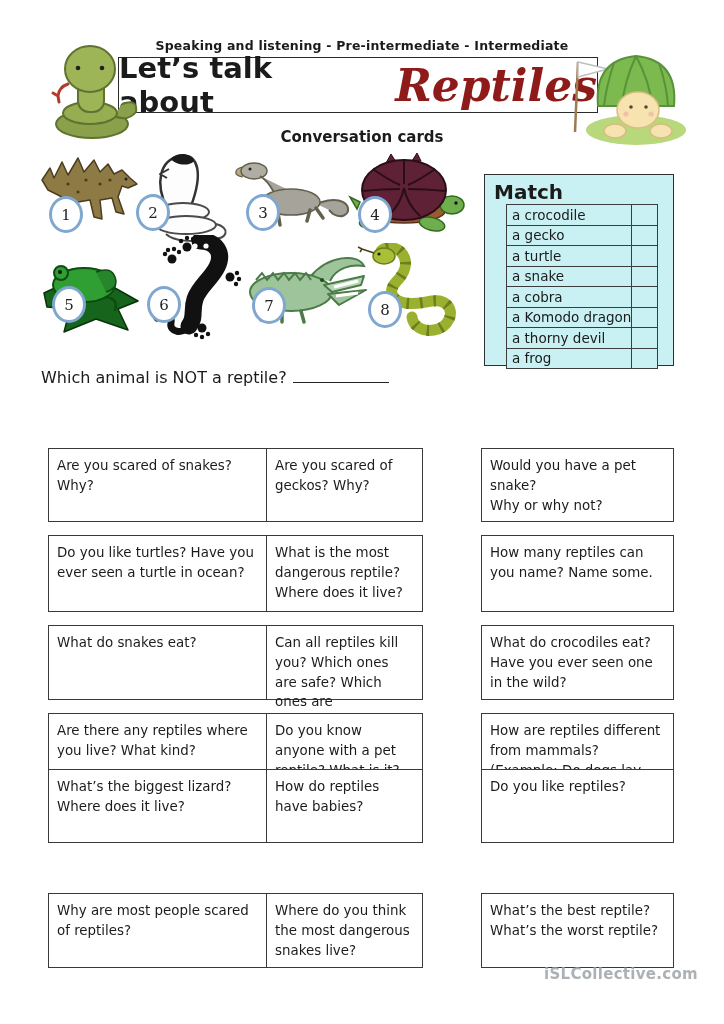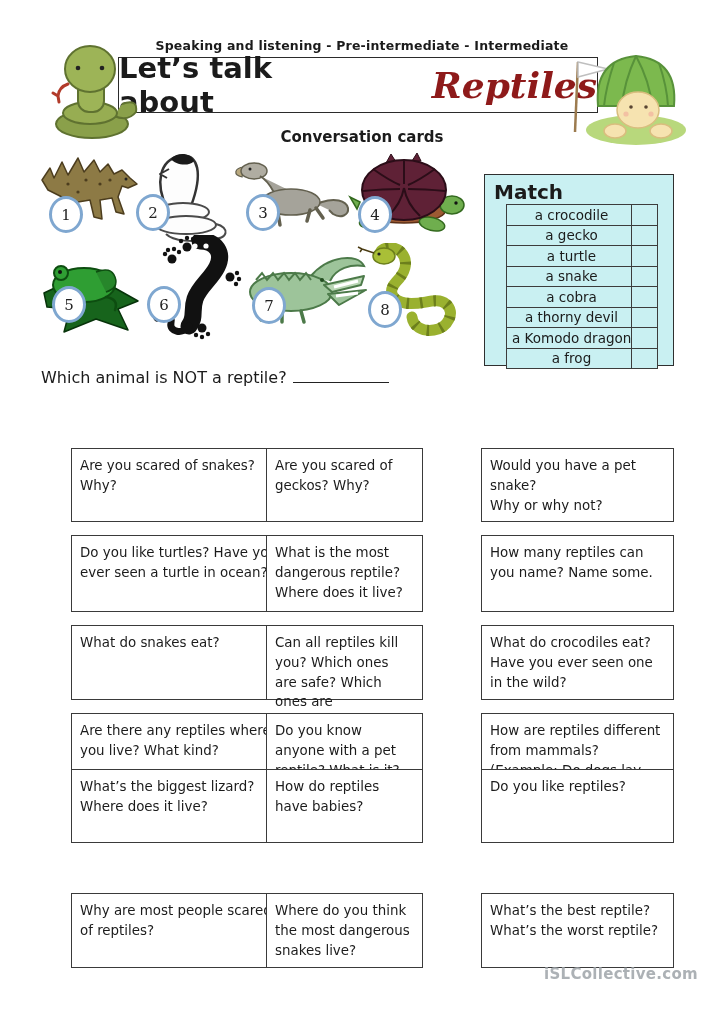--- a/index.html
+++ b/index.html
@@ -8,42 +8,42 @@
     background:#ffffff;outline:1px solid #e2e2e2;
     font-family:"DejaVu Sans","Liberation Sans",sans-serif;color:#1b1b1b;
   }
   .abs{position:absolute;}
   
   .header-line{top:38px;left:0;width:724px;text-align:center;font-size:12.5px;font-weight:bold;letter-spacing:.2px;}
   .title-box{left:118px;top:57px;width:478px;height:54px;background:#fff;border:1.5px solid #2b2b2b;
     display:flex;align-items:center;justify-content:center;z-index:1;gap:47px;}
   .title-main{font-size:29px;font-weight:bold;}
   .title-highlight{font-family:"DejaVu Serif","Liberation Serif",serif;font-style:italic;font-weight:bold;
-    font-size:36px;color:#8e1a1a;margin-left:12px;}
+    font-size:44px;color:#8e1a1a;margin-left:12px;}
   .mascot{z-index:2;}
   .subtitle{top:128px;left:0;width:724px;text-align:center;font-size:15px;font-weight:bold;}
   
   .badge{width:28px;height:31px;border:3px solid #7fa7d0;border-radius:50%;background:#fff;
     display:flex;align-items:center;justify-content:center;z-index:5;
     font-family:"DejaVu Serif","Liberation Serif",serif;font-size:15px;color:#222;}
   
   .match-box{left:484px;top:174px;width:188px;height:190px;background:#c9f0f2;border:1.5px solid #2f2f2f;}
   .match-heading{position:absolute;left:9px;top:5px;font-size:20px;font-weight:bold;}
   .match-table{position:absolute;left:21px;top:29px;width:150px;border:1px solid #3c3c3c;background:#c9f0f2;}
-  .match-row{display:flex;align-items:center;height:19.5px;border-bottom:1px solid #3c3c3c;text-align:center;}
+  .match-row{display:flex;align-items:center;height:19.5px;border-bottom:1px solid #3c3c3c;}
   .match-row:last-child{border-bottom:none;}
   .match-label{flex:1;padding-left:5px;font-size:13.5px;white-space:nowrap;}
   .match-cell{width:25px;align-self:stretch;border-left:1px solid #3c3c3c;}
   
   .question{left:41px;top:367px;font-size:16px;}
   .answer-blank{display:inline-block;width:96px;border-bottom:1.6px solid #222;height:15px;margin-left:6px;vertical-align:baseline;}
   
   .card{position:absolute;background:#fff;border:1.3px solid #3a3a3a;box-sizing:border-box;
     padding:7px 8px;font-size:13.4px;line-height:1.48;white-space:pre-line;}
-  .col1{left:48px;width:222px;margin-left:23px;} .col2{left:266px;width:157px;} .col3{left:481px;width:193px;}
+  .col1{left:48px;width:222px;} .col2{left:266px;width:157px;} .col3{left:481px;width:193px;}
   .row1{top:448px;height:74px;} .row2{top:535px;height:77px;} .row3{top:625px;height:75px;}
   .row4{top:713px;height:77px;} .row5{top:769px;height:74px;} .row6{top:893px;height:75px;}
   
   .watermark{left:544px;top:965px;font-size:15px;font-weight:bold;color:rgba(158,163,168,.85);z-index:8;letter-spacing:.3px;}
 </style>
 </head>
 <body>
 
 <div class="abs header-line">Speaking and listening - Pre-intermediate - Intermediate</div>
 
@@ -201,25 +201,25 @@
       </div>
     <div class="match-row">
         <div class="match-label">a snake</div>
         <div class="match-cell"></div>
       </div>
     <div class="match-row">
         <div class="match-label">a cobra</div>
         <div class="match-cell"></div>
       </div>
     <div class="match-row">
+        <div class="match-label">a Komodo dragon</div>
+        <div class="match-cell"></div>
+      </div>
+    <div class="match-row">
         <div class="match-label">a thorny devil</div>
-        <div class="match-cell"></div>
-      </div>
-    <div class="match-row">
-        <div class="match-label">a Komodo dragon</div>
         <div class="match-cell"></div>
       </div>
     <div class="match-row">
         <div class="match-label">a frog</div>
         <div class="match-cell"></div>
       </div>
   </div>
 </div>
 
 <div class="abs question">

